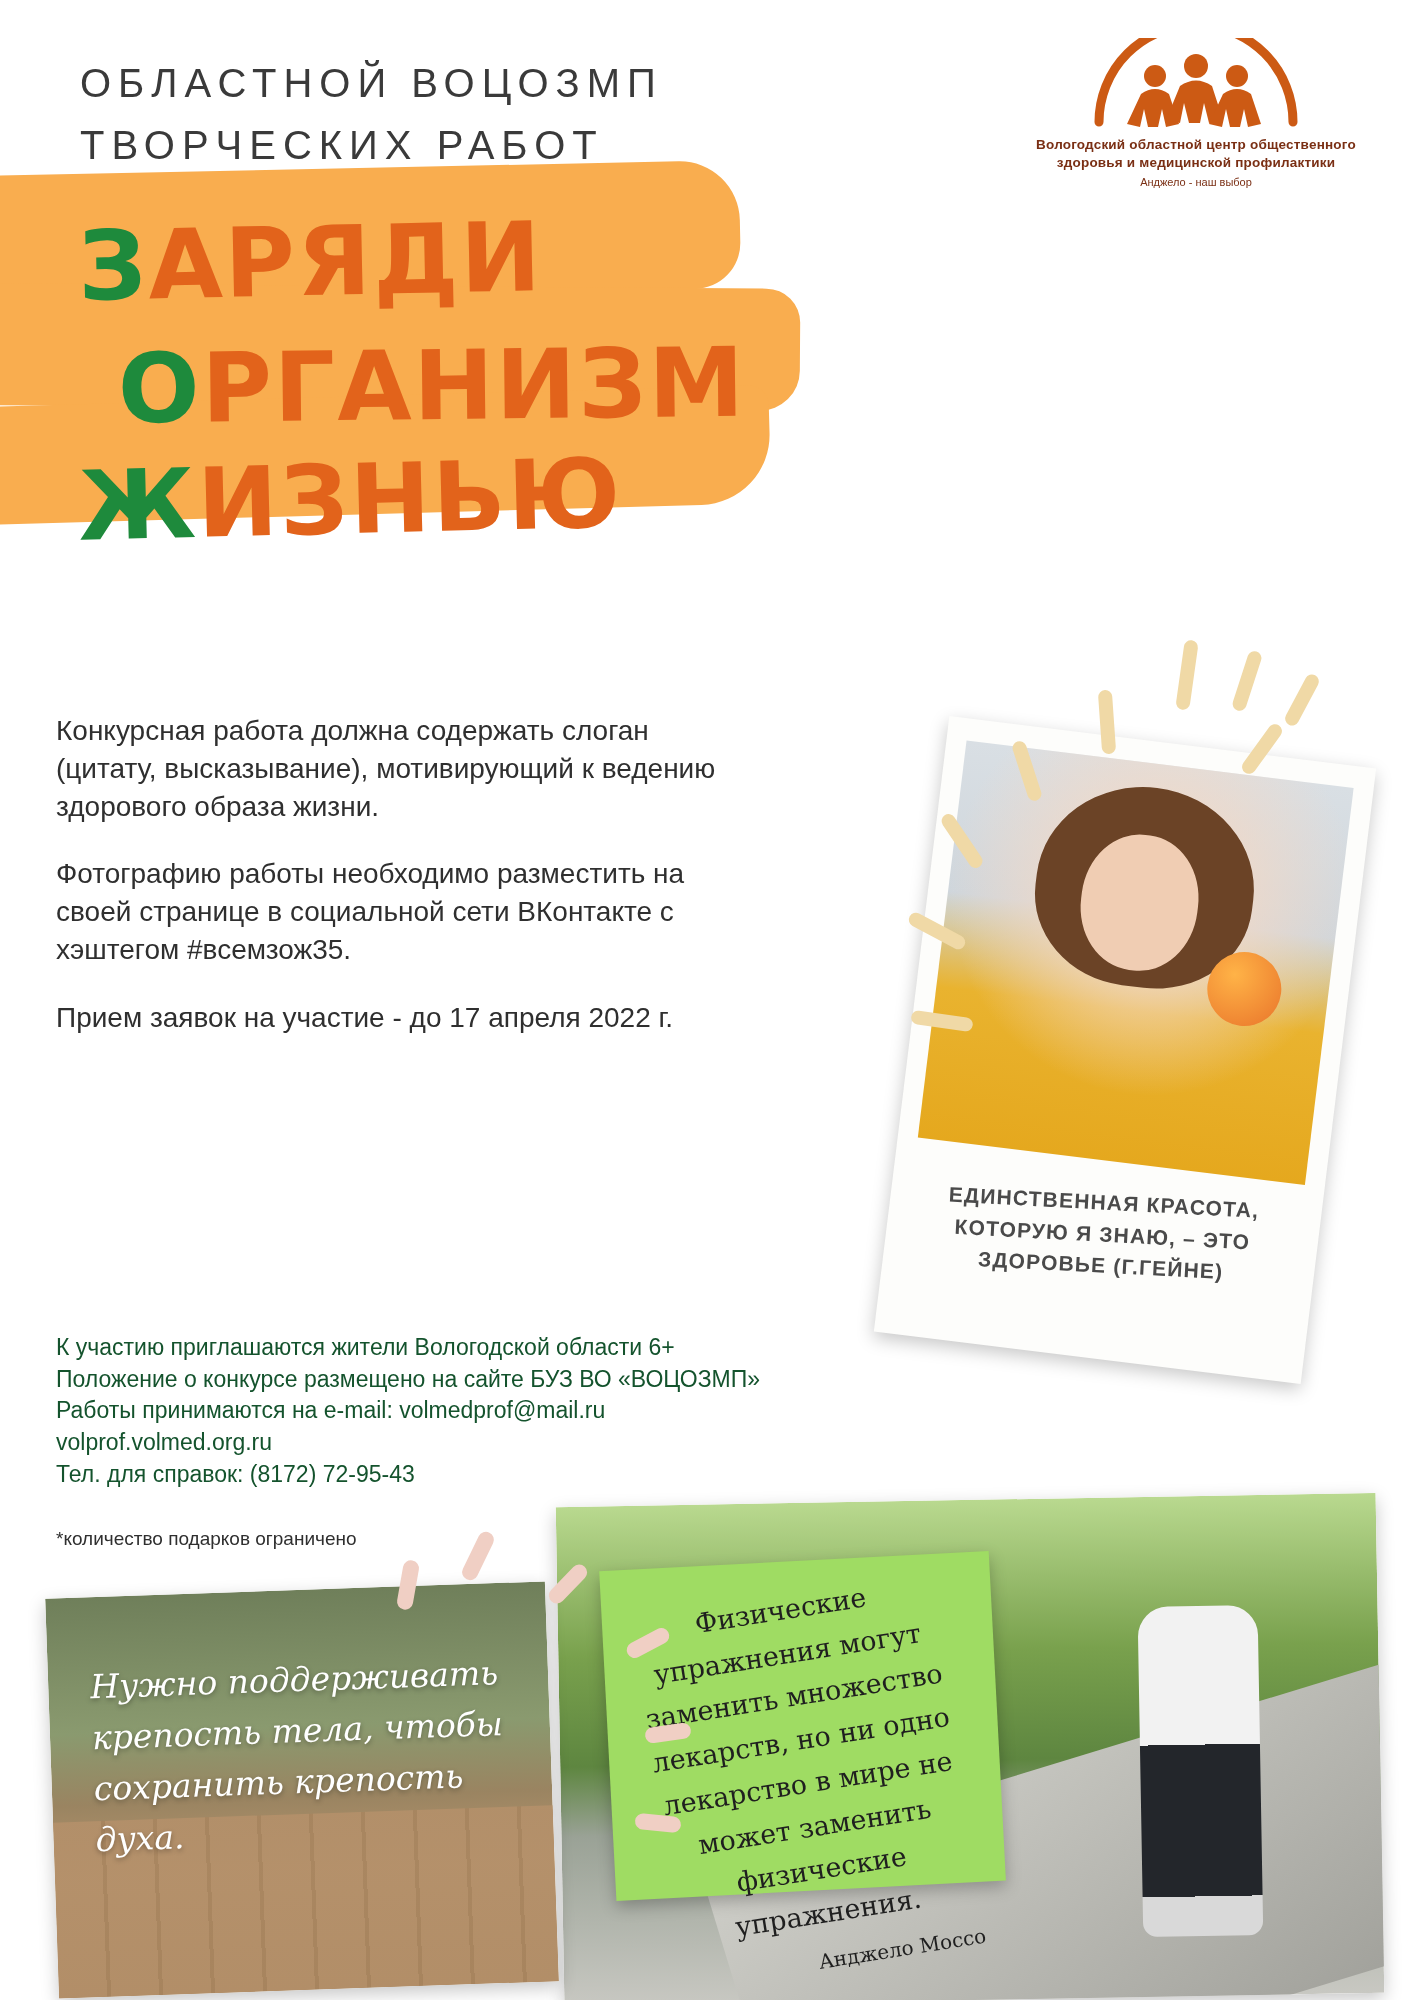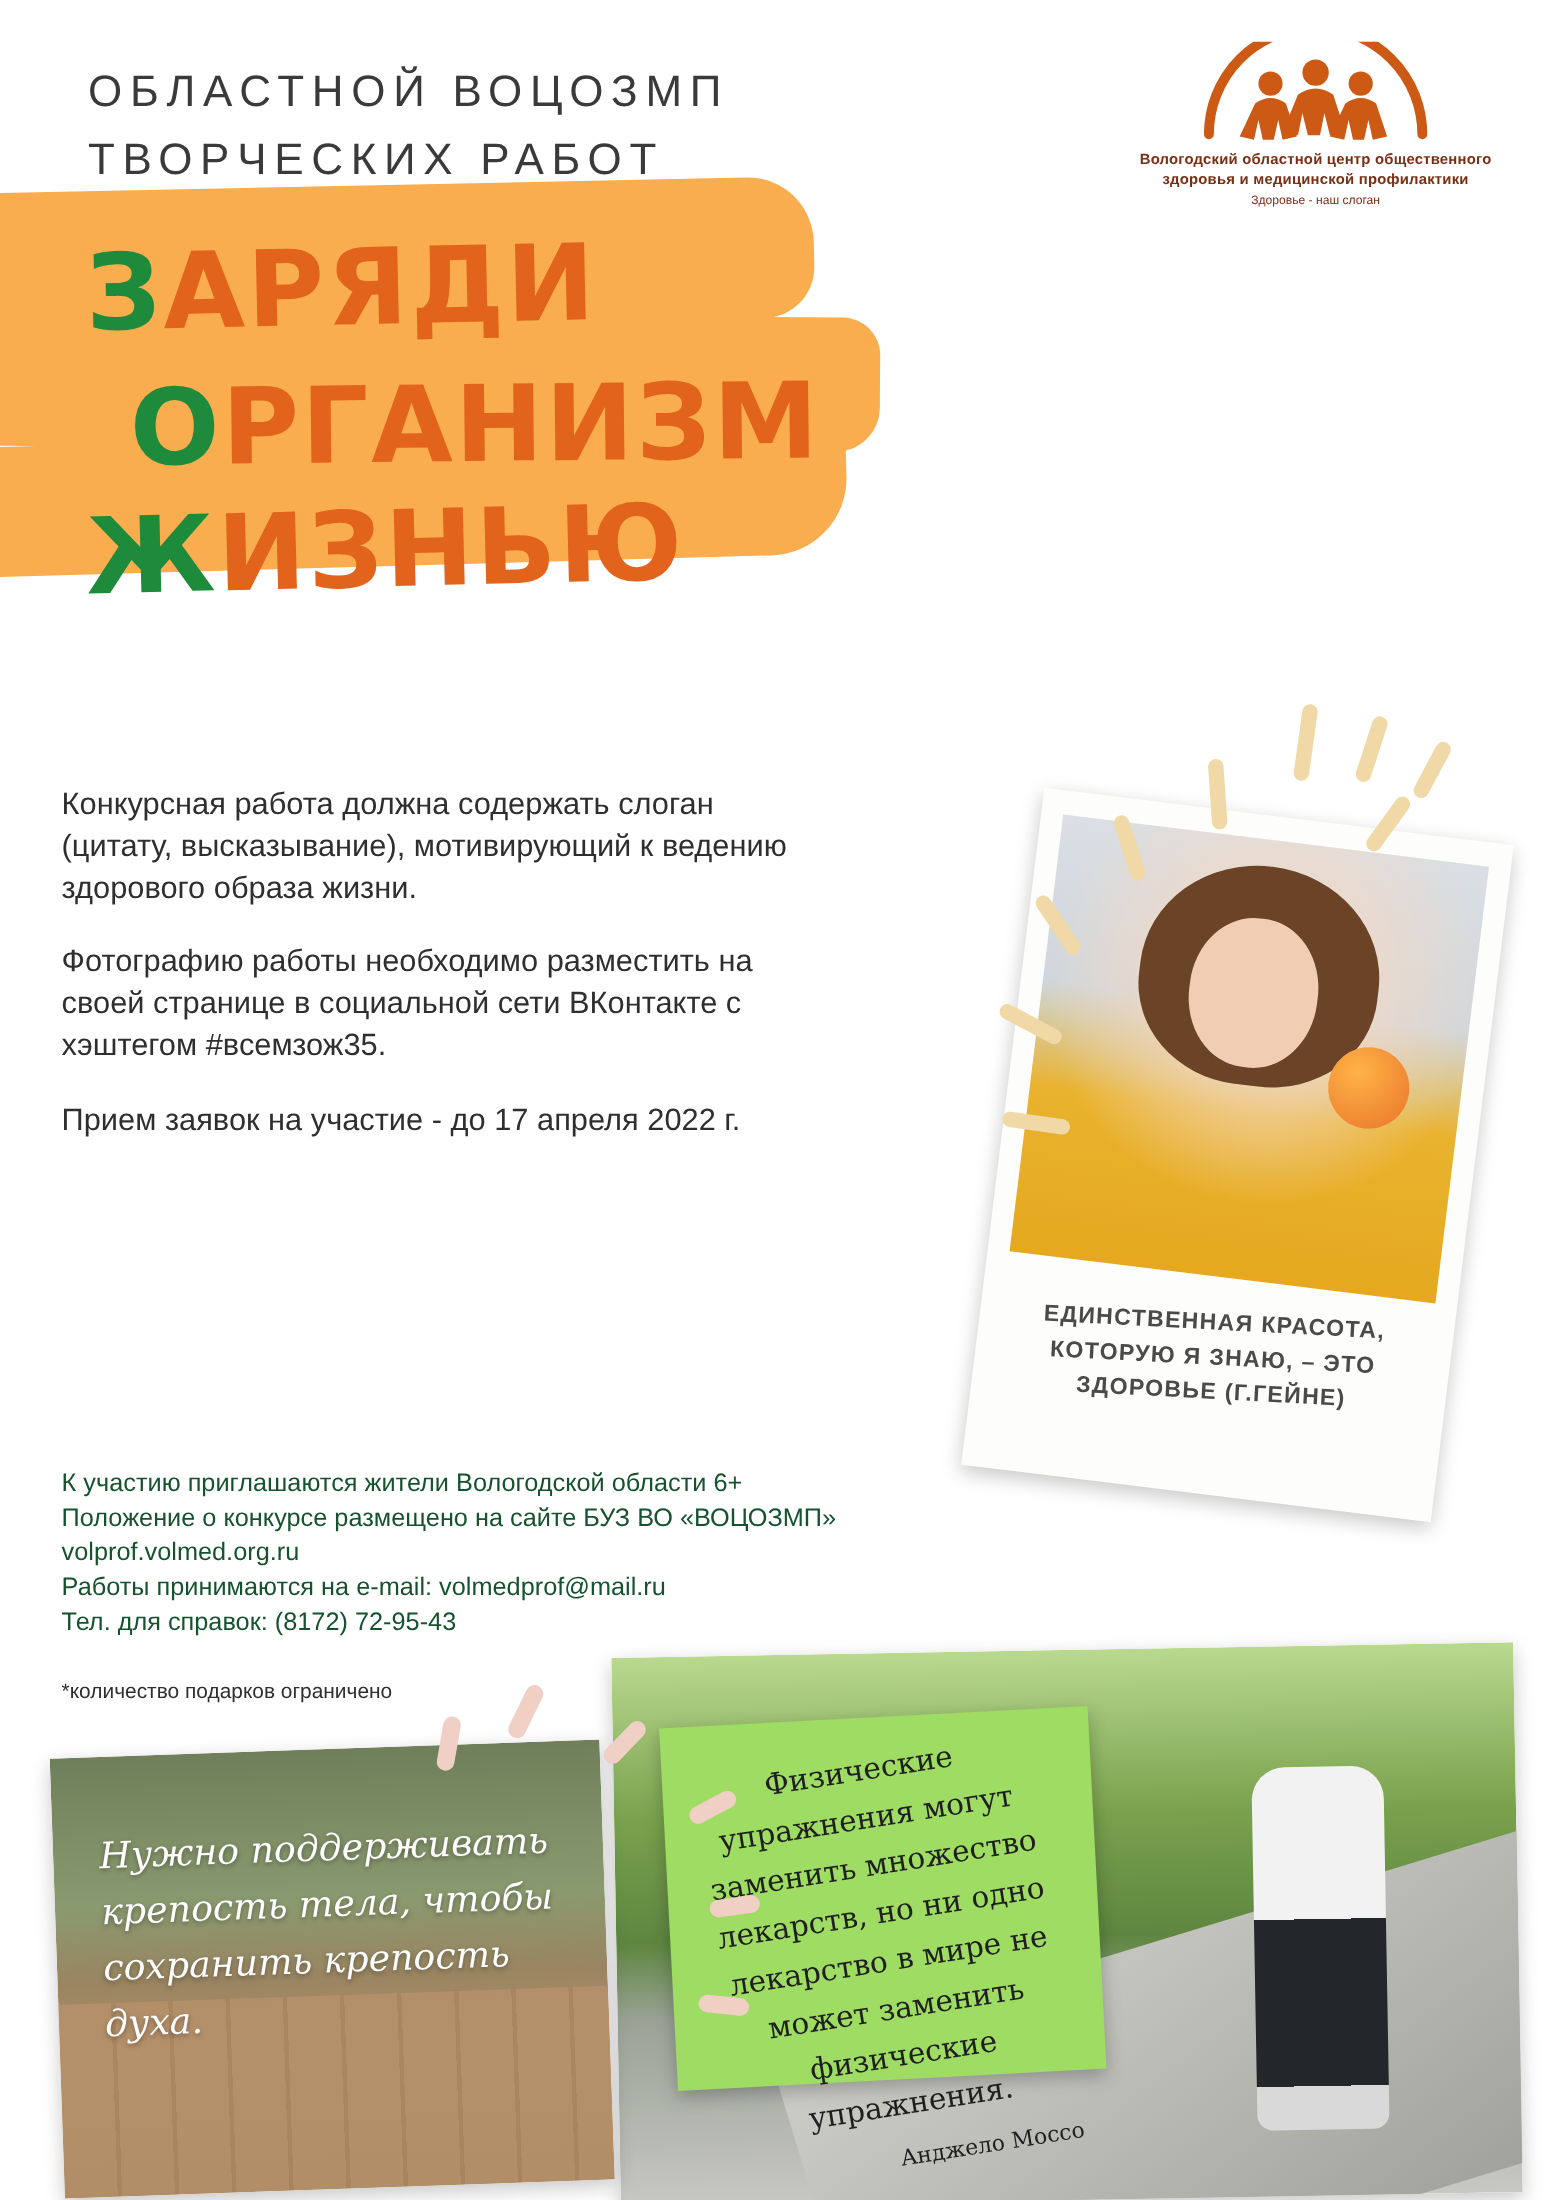--- a/index.html
+++ b/index.html
@@ -336,21 +336,21 @@
         <circle cx="115" cy="28" r="12"></circle>
         <circle cx="156" cy="38" r="11"></circle>
         <path d="M60 56 q14 -10 28 0 l10 30 -13 3 -4 -18 -4 18 -10 0 -4 -18 -4 18 -13 -3 z"></path>
         <path d="M99 48 q16 -11 32 0 l11 34 -14 3 -5 -20 -4 20 -11 0 -5 -20 -4 20 -14 -3 z"></path>
         <path d="M142 56 q14 -10 28 0 l10 30 -13 3 -4 -18 -4 18 -10 0 -4 -18 -4 18 -13 -3 z"></path>
       </g>
     </svg>
   </div>
   <div class="logo-caption">Вологодский областной центр общественного</div>
   <div class="logo-caption">здоровья и медицинской профилактики</div>
-  <div class="logo-slogan">Здоровье - наш слоган</div>
+  <div class="logo-slogan">Анджело - наш выбор</div>
 </div>
 
 <div class="banner">
   <div class="brush brush1"></div>
   <div class="brush brush2"></div>
   <div class="brush brush3"></div>
 </div>
 
 <div class="headline">
   <div class="hl-row hl-1">
@@ -385,22 +385,22 @@
 
 <div class="body-text">
   <p>Конкурсная работа должна содержать слоган (цитату, высказывание), мотивирующий к ведению здорового образа жизни.</p>
   <p>Фотографию работы необходимо разместить на своей странице в социальной сети ВКонтакте с хэштегом #всемзож35.</p>
   <p>Прием заявок на участие - до 17 апреля 2022 г.</p>
 </div>
 
 <div class="fine-print">
   <div>К участию приглашаются жители Вологодской области 6+</div>
   <div>Положение о конкурсе размещено на сайте БУЗ ВО «ВОЦОЗМП»</div>
+  <div>Работы принимаются на e-mail: volmedprof@mail.ru</div>
   <div>volprof.volmed.org.ru</div>
-  <div>Работы принимаются на e-mail: volmedprof@mail.ru</div>
   <div>Тел. для справок: (8172) 72-95-43</div>
 </div>
 <div class="note">*количество подарков ограничено</div>
 
 <div class="polaroid card-girl">
   <div class="photo">
     <div class="orange-fruit"></div>
   </div>
   <div class="caption-hand">ЕДИНСТВЕННАЯ КРАСОТА, КОТОРУЮ Я ЗНАЮ, – ЭТО ЗДОРОВЬЕ (Г.ГЕЙНЕ)</div>
 </div>

